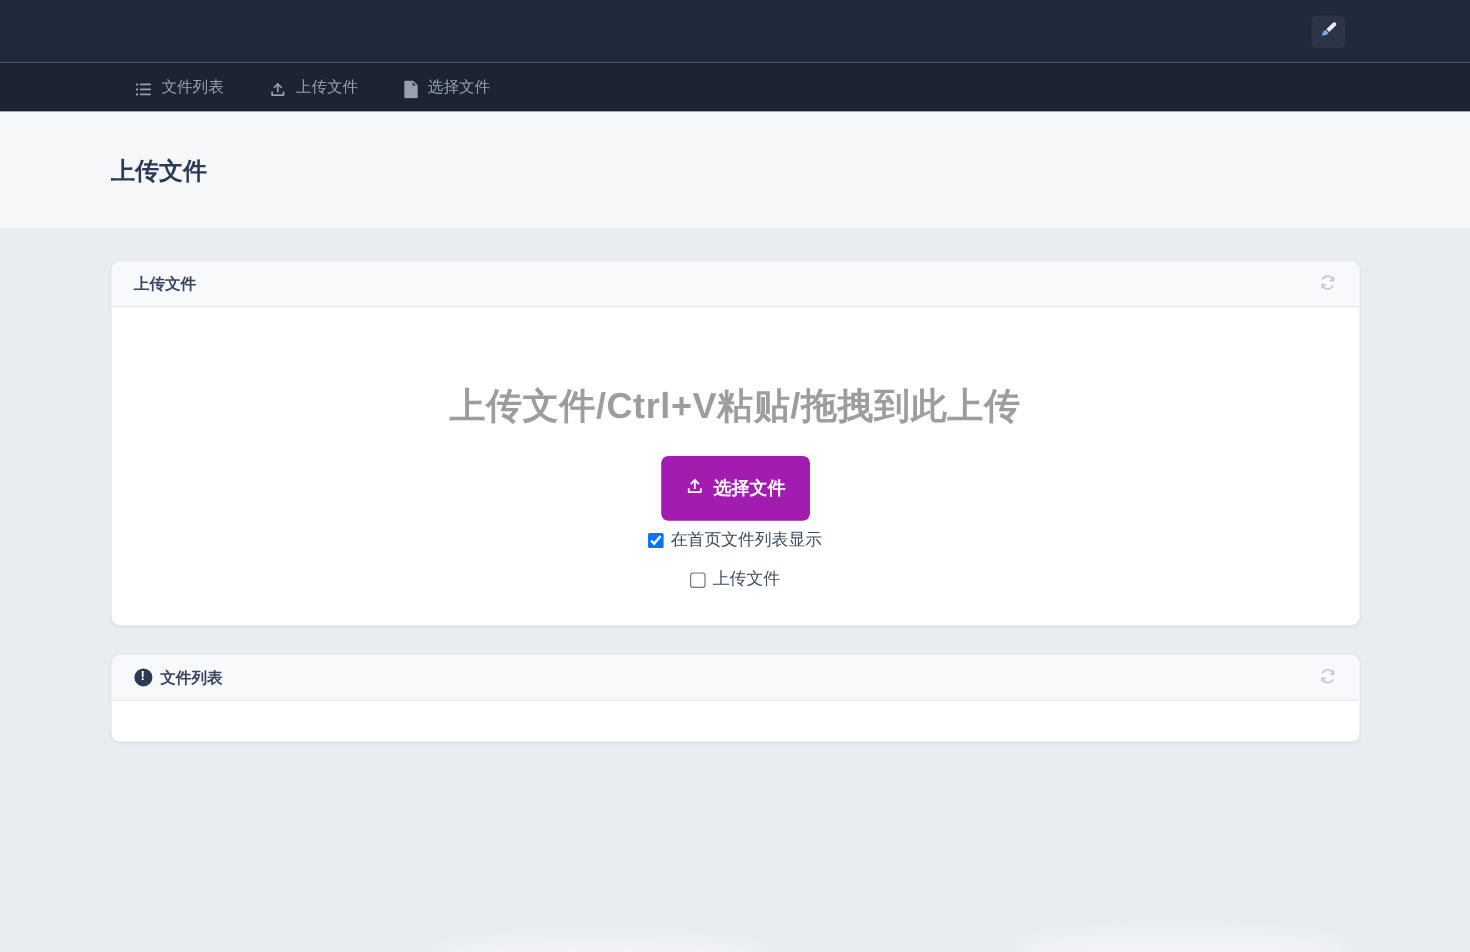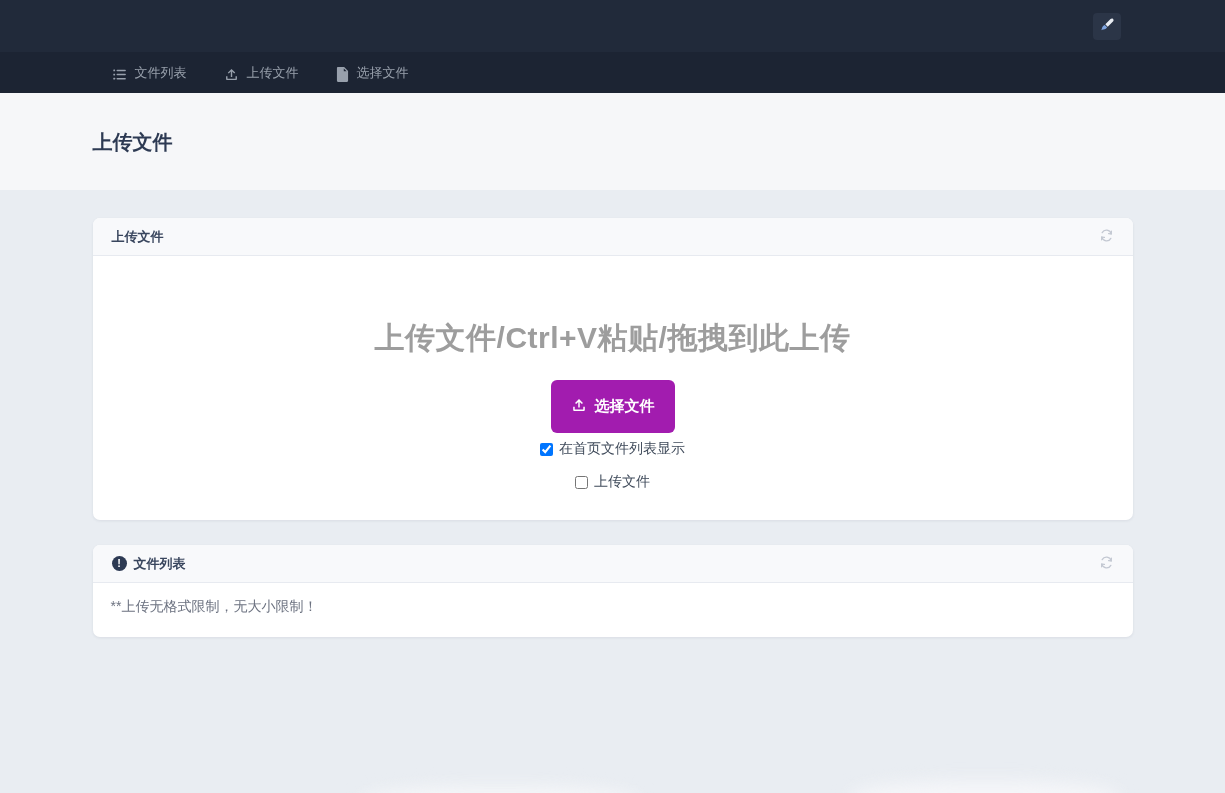--- a/index.html
+++ b/index.html
@@ -196,21 +196,20 @@
               <path d="M13.0 6.2A5.2 5.2 0 0 0 3.4 5"></path>
               <path d="M13.0 6.2 13.2 3.4"></path>
                 <path d="M13.0 6.2 10.2 6.0"></path>
               <path d="M3.0 9.8 2.8 12.6"></path>
                 <path d="M3.0 9.8 5.8 10.0"></path>
             </svg>
           </span>
         </button>
       </div>
       <div class="tips-body">
-        <p>**上传无格式限制，无大小限制！</p>
       </div>
     </div>
 
   </div>
 
   <div class="smudge smudge-1"></div>
   <div class="smudge smudge-2"></div>
 
 </main>
 

